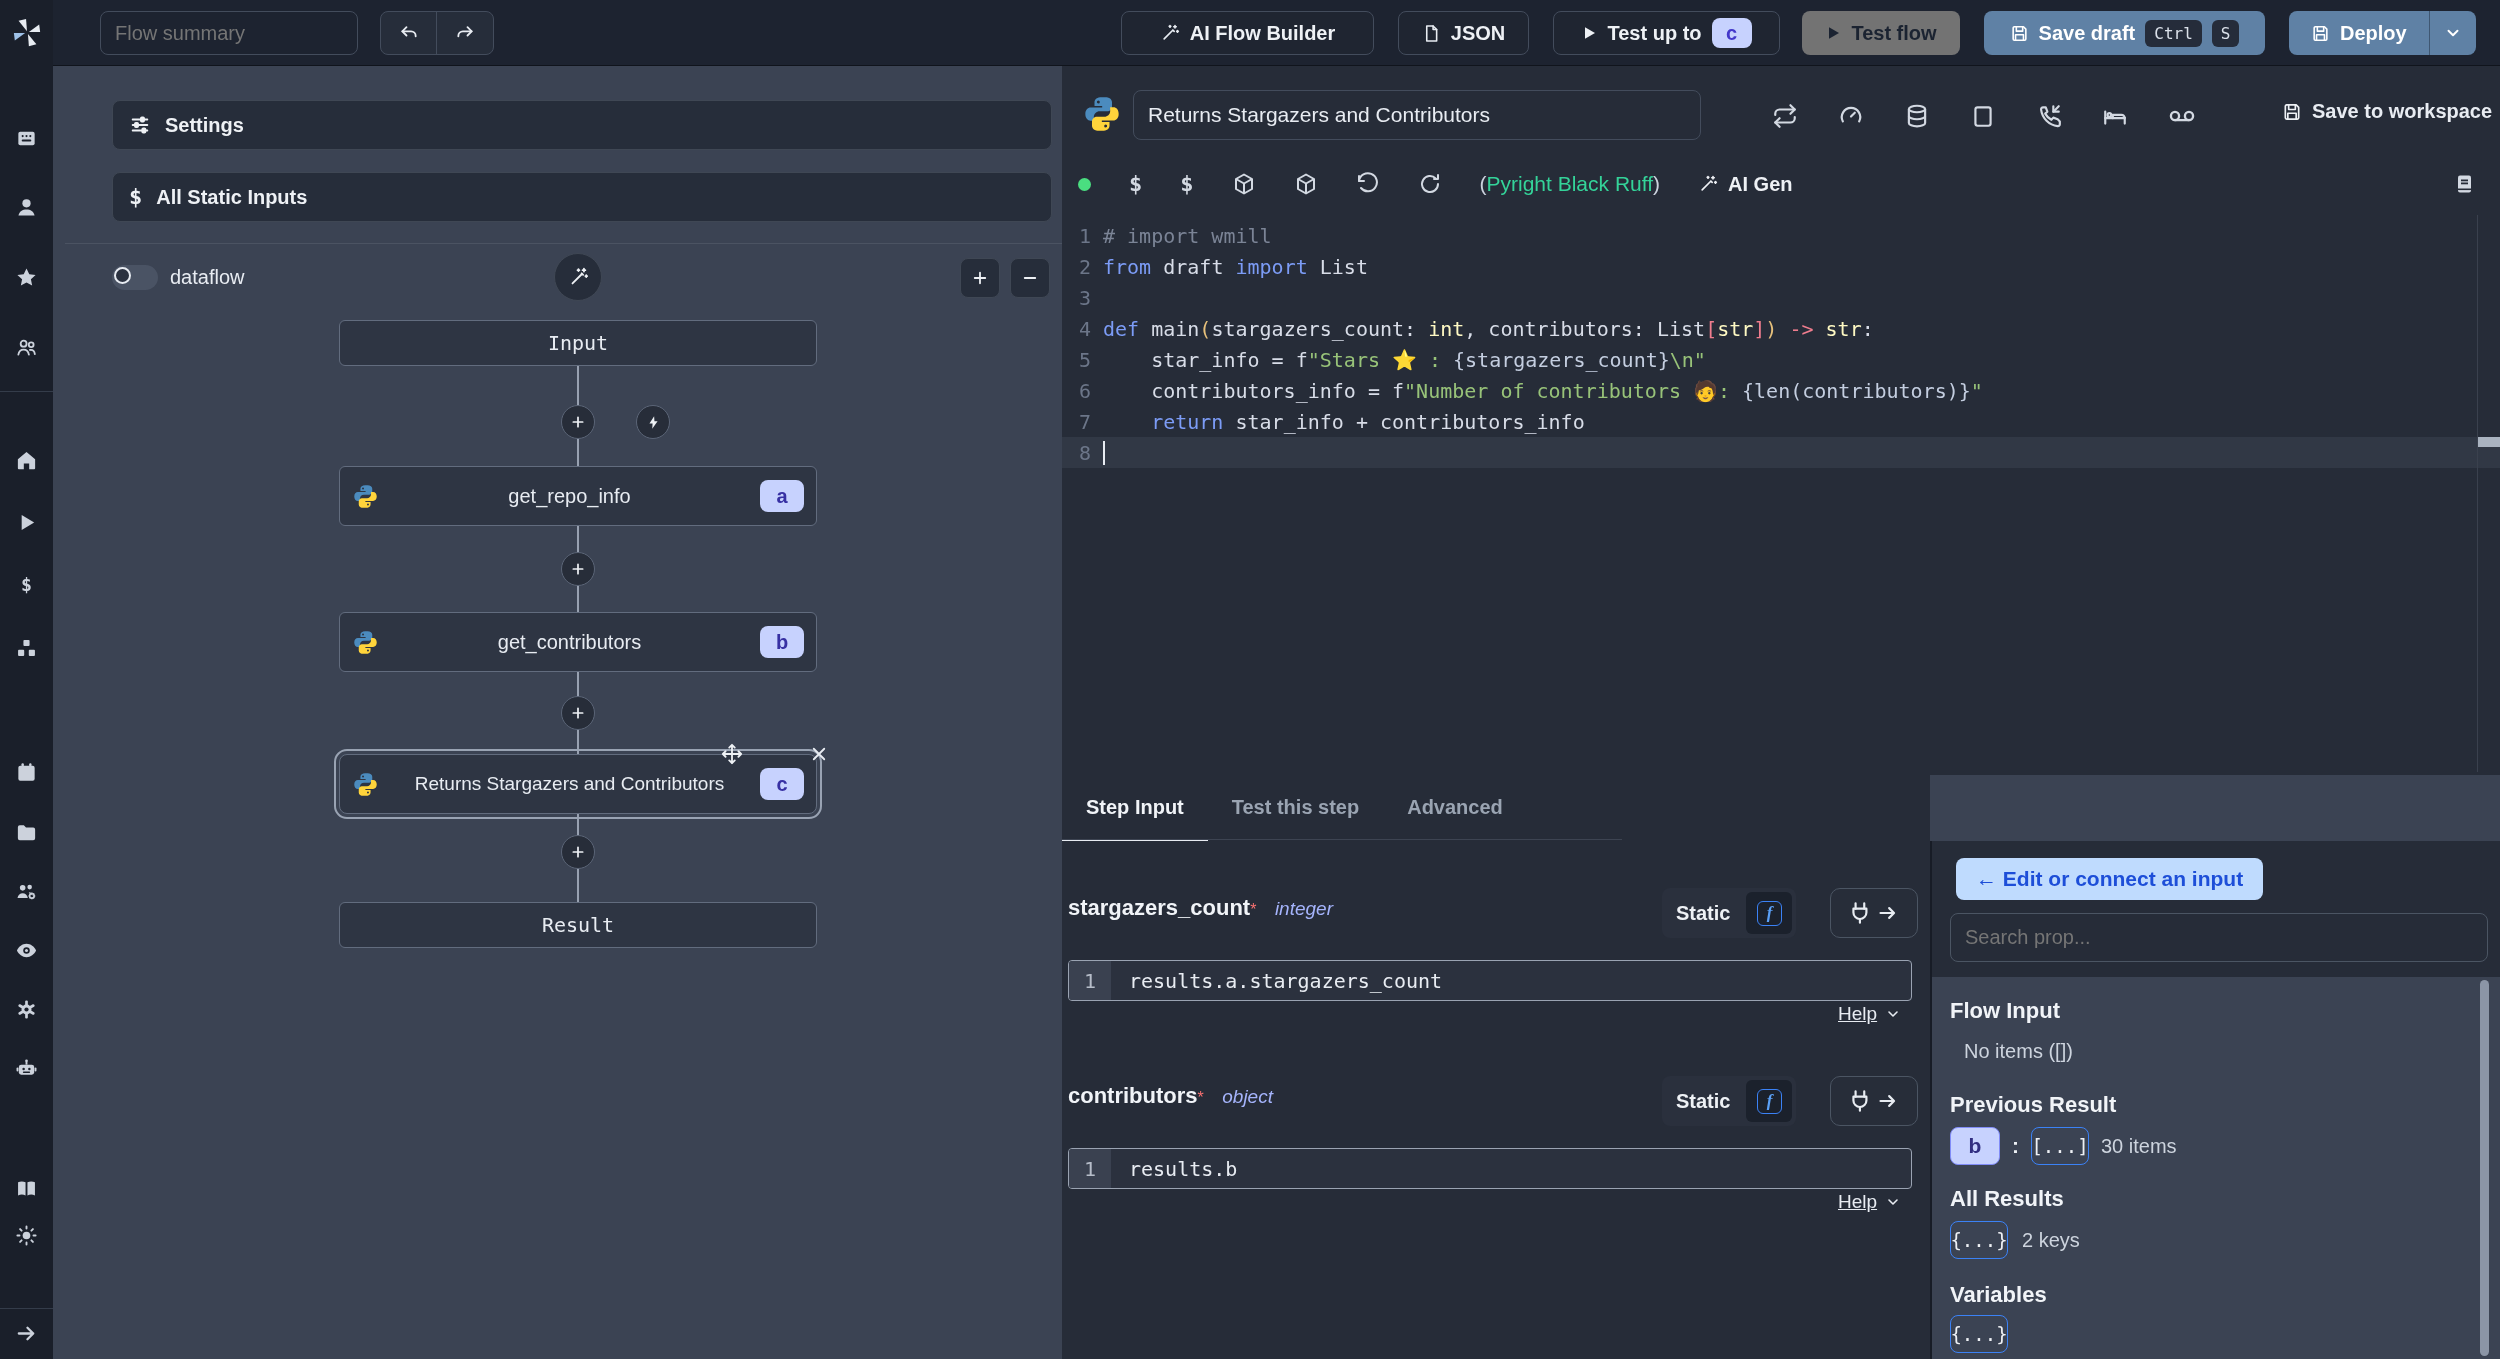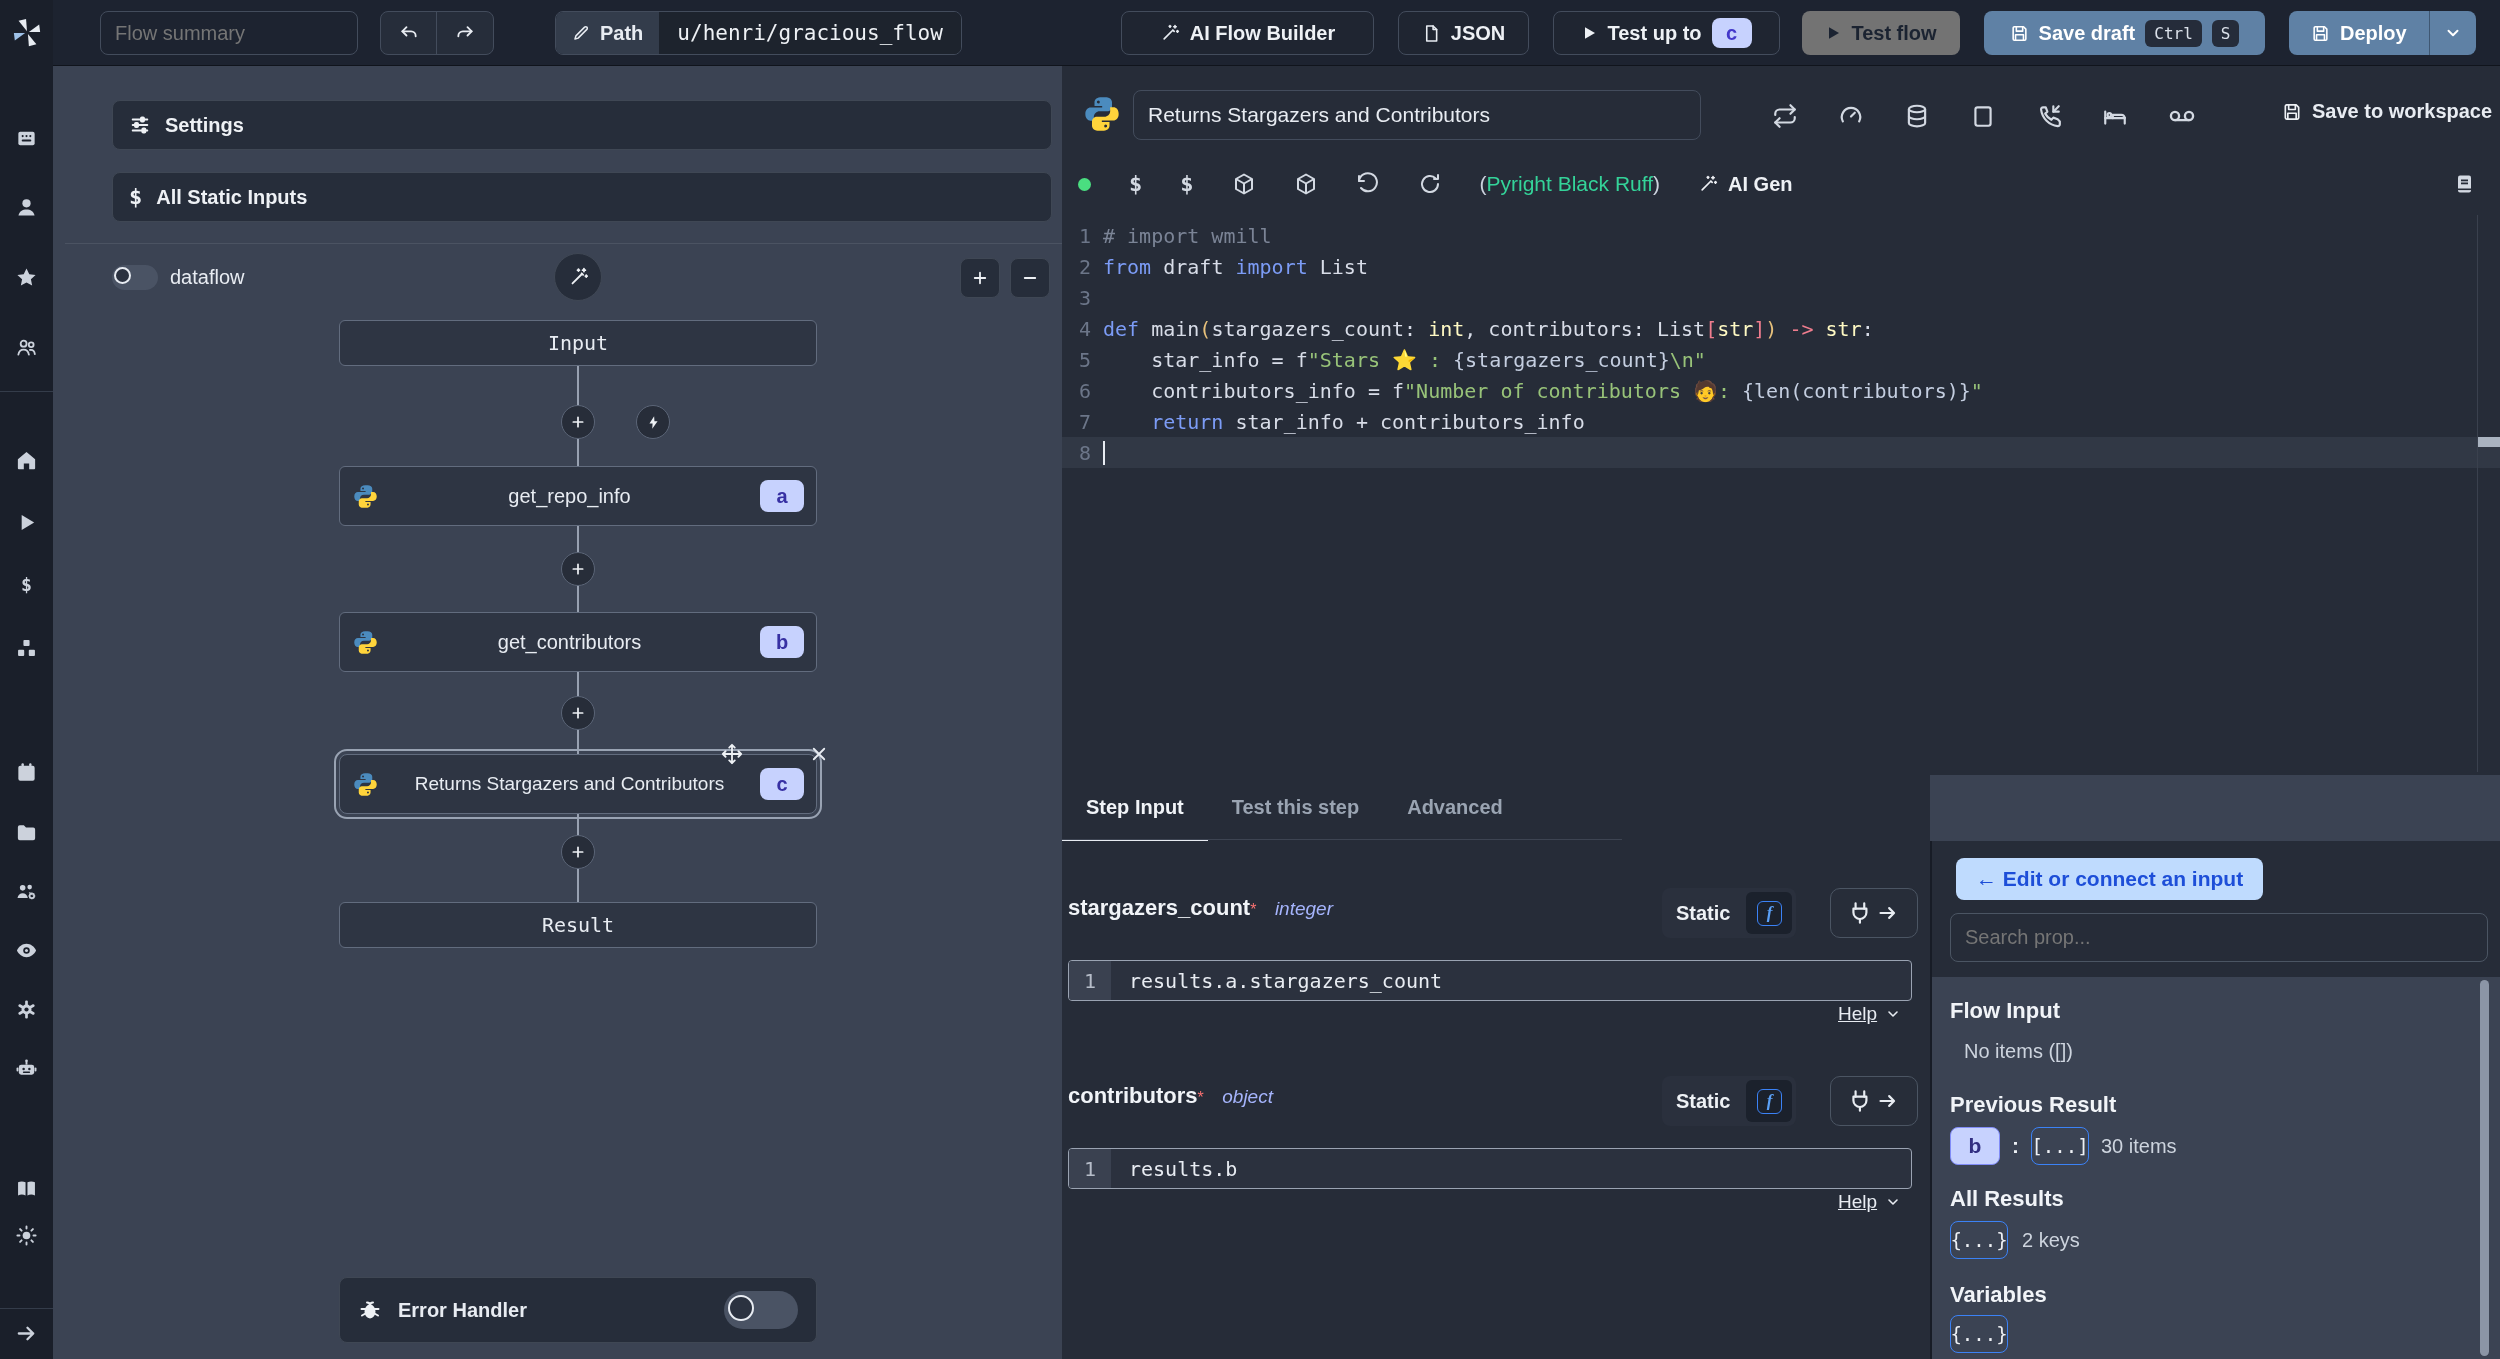--- a/index.html
+++ b/index.html
@@ -110,31 +110,20 @@
       <div class="flex" style="width:56px;height:100%;justify-content:center;cursor:pointer;">
         <span class="icon">
           <svg width="20" height="20" viewBox="0 0 24 24" fill="none" stroke="#e8ecf2" stroke-width="2.2" stroke-linecap="round" stroke-linejoin="round">
               <path d="M15 15 L20 10 l-5-5"></path>
               <path d="M20 10 H9.5 A5.5 5.5 0 0 0 4 15.5 V16"></path>
             </svg>
         </span>
       </div>
     </div>
 
-    <div class="abs flex" style="left:555px;top:11px;height:44px;border:1px solid #434c5c;border-radius:8px;overflow:hidden;">
-      <div class="flex" style="height:100%;background:#333c4b;padding:0 16px;gap:10px;">
-        <span class="icon">
-          <svg width="18" height="18" viewBox="0 0 24 24" fill="none" stroke="#e8ecf2" stroke-width="2" stroke-linecap="round" stroke-linejoin="round">
-              <path d="M4 20l1.2-4.2L16.8 4.2a2.1 2.1 0 0 1 3 3L8.2 18.8z"></path>
-            </svg>
-        </span>
-        <span style="font-weight:bold;font-size:20px;">Path</span>
-      </div>
-      <div class="flex mono" style="height:100%;background:#1d232d;padding:0 18px;font-size:21px;color:#eef1f5;">u/henri/gracious_flow</div>
-    </div>
 
     <div class="abs btn btn-dark" style="left:1121px;top:11px;width:253px;height:44px;">
       <span class="icon">
         <svg width="20" height="20" viewBox="0 0 24 24" fill="none" stroke="#e8ecf2" stroke-width="2" stroke-linecap="round">
             <path d="M5 19 L15 9"></path>
             <path d="M15.5 8.5 l1.5 1.5"></path>
             <path d="M18 3 v3 M16.5 4.5 h3"></path>
             <path d="M21 9 v2 M20 10 h2"></path>
             <path d="M12 3 v2 M11 4 h2"></path>
           </svg>
@@ -480,33 +469,20 @@
     <div class="plus-circle" style="left:496px;top:769px;">
       <svg width="16" height="16" viewBox="0 0 24 24" fill="none" stroke="#eef1f5" stroke-width="2.6" stroke-linecap="round">
           <path d="M12 5v14M5 12h14"></path>
         </svg>
     </div>
 
     <div class="node terminal" style="top:836px;height:46px;">
       <span>Result</span>
     </div>
 
-    <div class="abs flex" style="left:274px;top:1211px;width:478px;height:66px;background:#262d3a;border:1px solid #3f4754;border-radius:8px;padding:0 18px;gap:16px;">
-      <span class="icon">
-        <svg width="24" height="24" viewBox="0 0 24 24" fill="none" stroke="#eef1f5" stroke-width="2" stroke-linecap="round">
-            <ellipse cx="12" cy="13.5" rx="4.5" ry="6" fill="#eef1f5"></ellipse>
-            <path d="M12 7.5a3 3 0 0 1 3-3M12 7.5a3 3 0 0 0-3-3"></path>
-            <path d="M7.5 11H3.5M7.5 15.5l-3.5 2M20.5 11h-4M20 17.5l-3.5-2M12 7.5v-2"></path>
-          </svg>
-      </span>
-      <span style="font-size:20px;font-weight:bold;flex:1;">Error Handler</span>
-      <div class="toggle" style="width:74px;height:38px;">
-        <div class="knob" style="left:4px;top:4px;width:26px;height:26px;"></div>
-      </div>
-    </div>
   </div>
 
   <div id="right-top" class="abs">
     <span class="icon abs" style="left:20px;top:28px;">
       <svg width="40" height="40" viewBox="0 0 24 24">
           <path fill="#4b8bbe" d="M11.8 2C9.2 2 7.5 3.1 7.5 5v2.2h4.6v.9H5.3C3.4 8.1 2 9.6 2 12s1.3 4 3.2 4h1.9v-2.3c0-1.8 1.6-3.3 3.5-3.3h4.6c1.5 0 2.8-1.3 2.8-2.9V5c0-1.9-1.7-3-4.2-3zm-2 1.9a.9.9 0 1 1 0 1.8.9.9 0 0 1 0-1.8z"></path>
           <path fill="#ffd43b" d="M12.2 22c2.6 0 4.3-1.1 4.3-3v-2.2h-4.6v-.9h6.8c1.9 0 3.3-1.5 3.3-3.9s-1.3-4-3.2-4h-1.9v2.3c0 1.8-1.6 3.3-3.5 3.3H8.8C7.3 13.6 6 14.9 6 16.5V19c0 1.9 1.7 3 4.2 3zm2-1.9a.9.9 0 1 1 0-1.8.9.9 0 0 1 0 1.8z"></path>
         </svg>
     </span>
     <input class="abs tb-input" style="left: 71px; top: 24px; width: 568px; height: 50px; color: rgb(232, 236, 242); font-size: 21px;" value="Returns Stargazers and Contributors">

